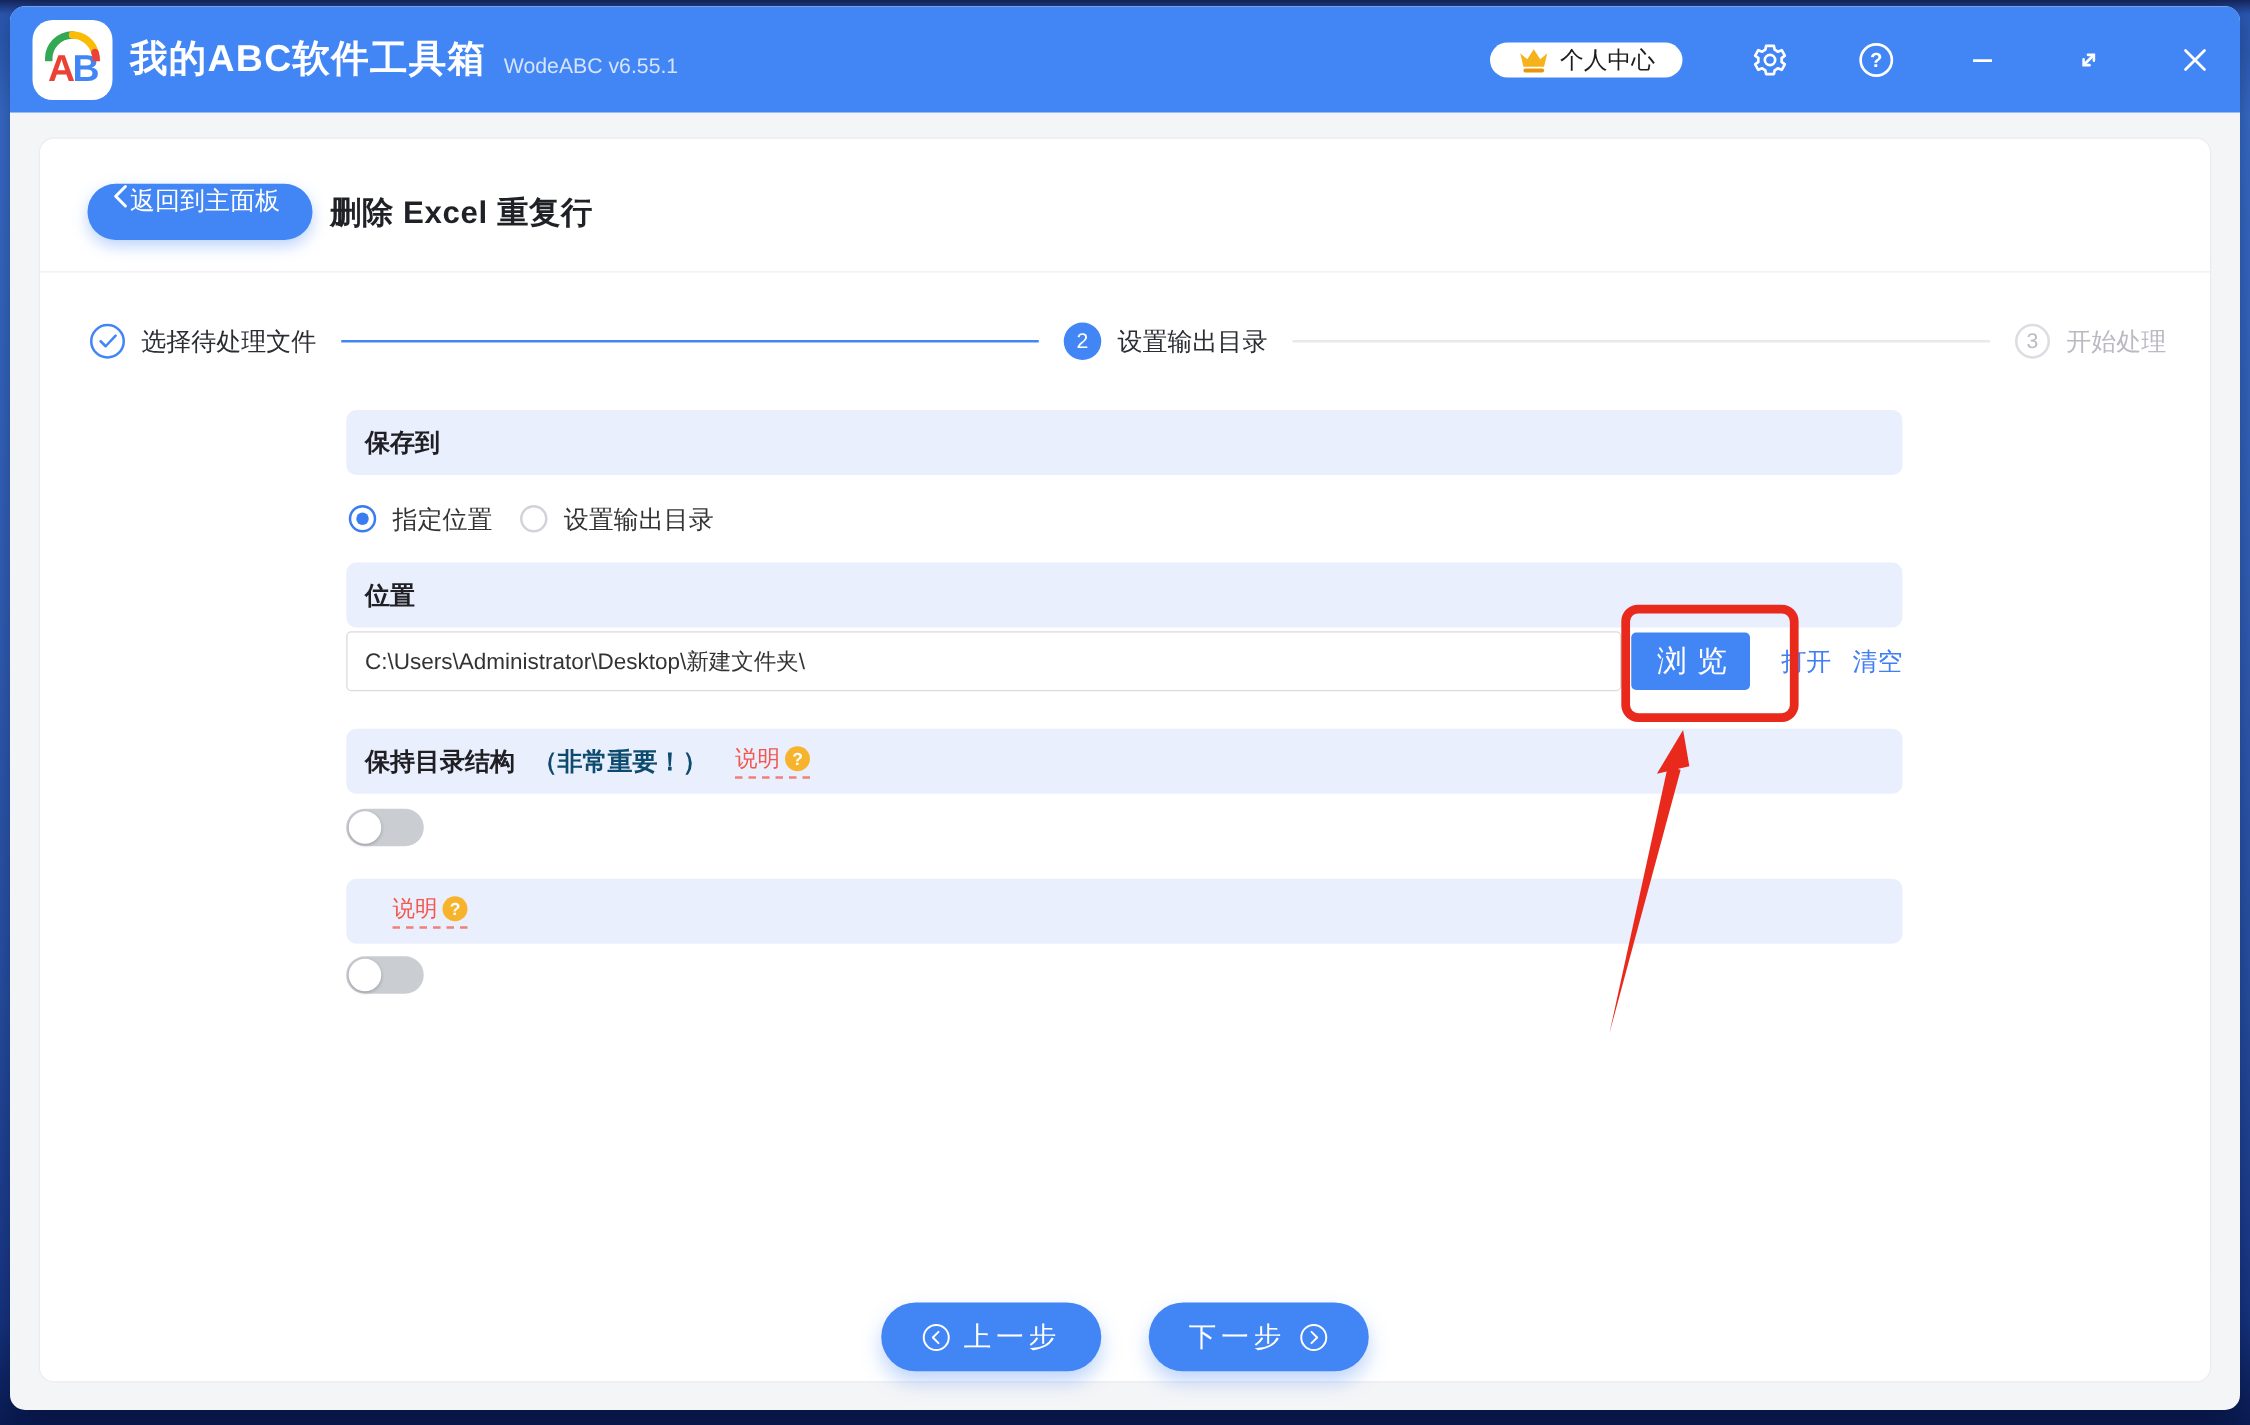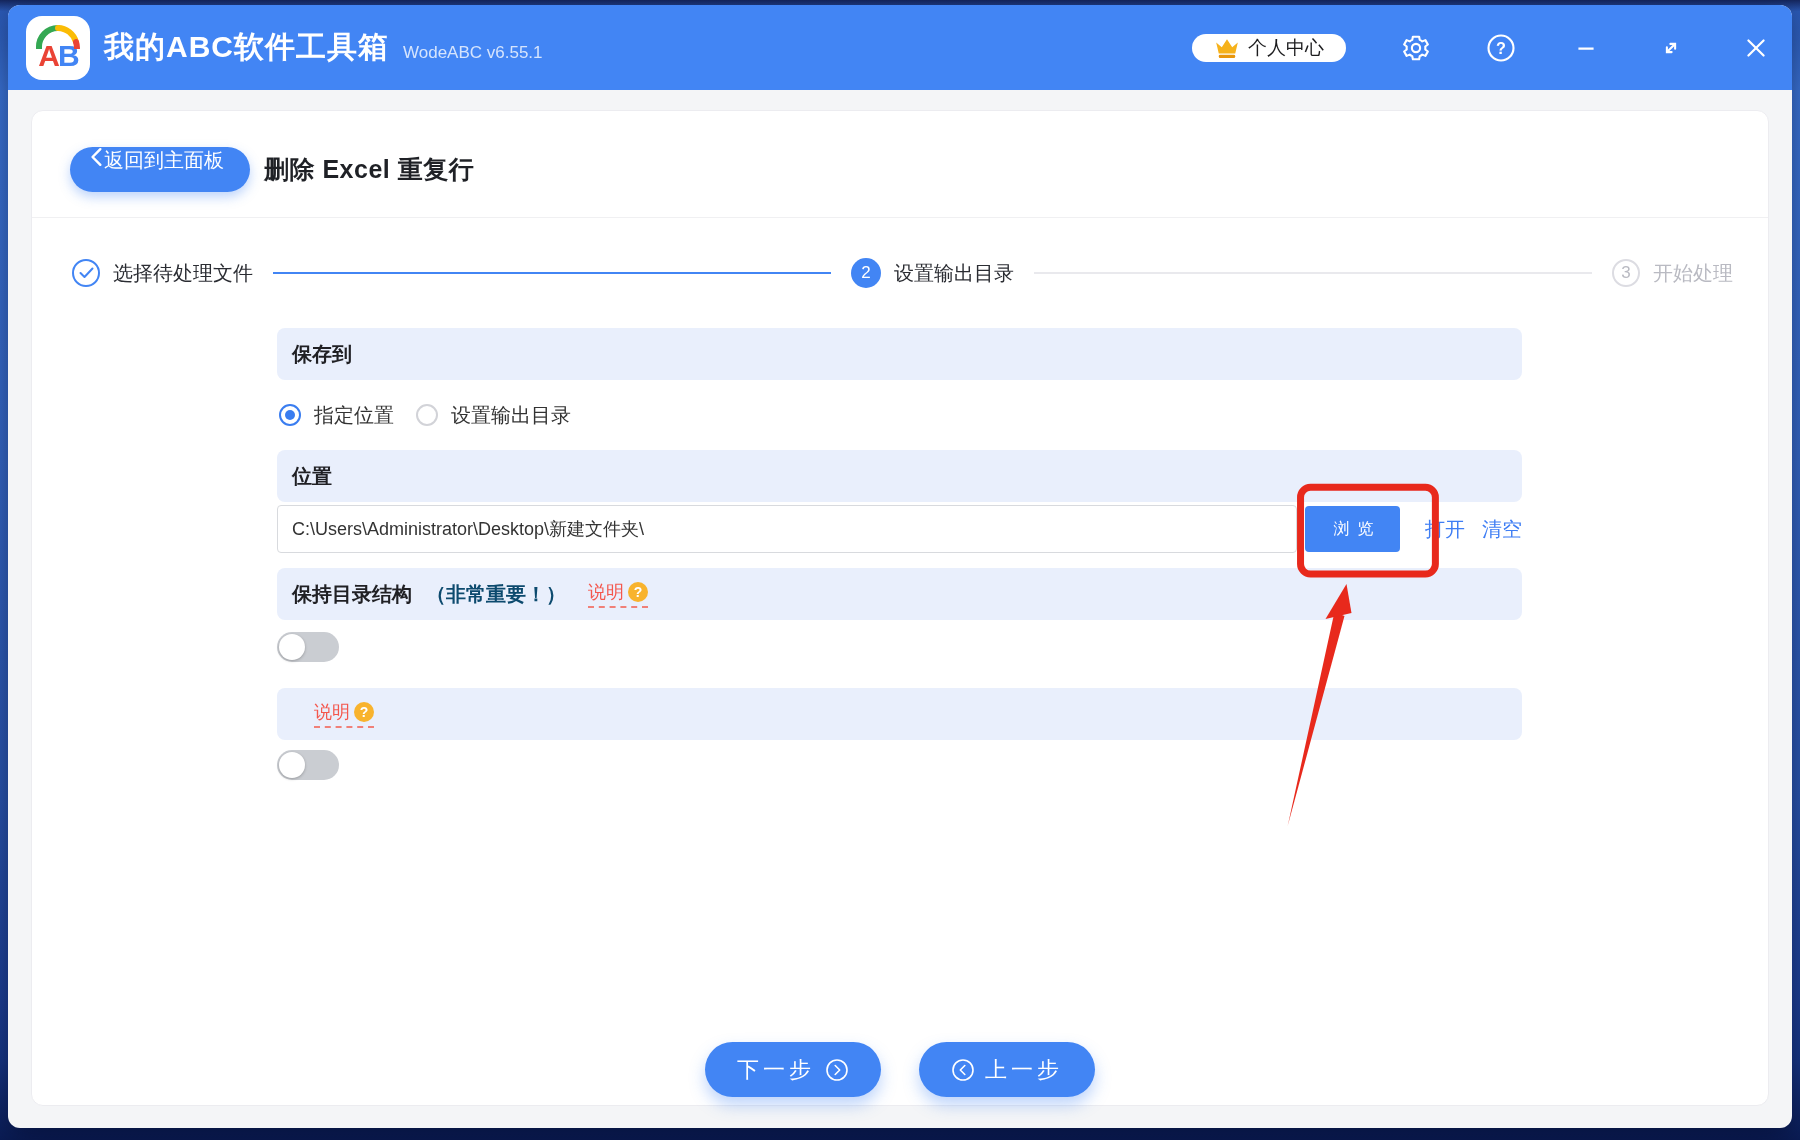--- a/index.html
+++ b/index.html
@@ -97,29 +97,29 @@
     justify-content:center;
   }
   .radio-row{ height:70px; display:flex; align-items:center; gap:22px; padding-left:2px;}
   .radio{ display:flex; align-items:center; gap:13px; font-size:20px; color:#333; cursor:pointer;}
   .rb{ width:22px; height:22px; border-radius:50%; border:2px solid #d2d3d8; background:#fff; position:relative; flex:0 0 auto;}
   .rb.selected{ border-color:#3a7df0; }
   .rb.selected::after{
     content:""; position:absolute; left:4px; top:4px; width:10px; height:10px;
     border-radius:50%; background:#3a7df0;
   }
-  .path-row{ margin-top:3px; display:flex; align-items:center; height:48px; margin-bottom:15px;}
+  .path-row{ margin-top:3px; display:flex; align-items:center; height:48px; margin-bottom:30px;}
   .path-input{
     flex:1; height:48px; border:1px solid #d8dade; border-radius:4px;
     font-size:18px; color:#333; padding:0 14px; font-family:inherit; background:#fff;
     outline:none;
   }
   .browse-btn{
     width:95px; height:46px; margin-left:8px; border:none; border-radius:4px;
-    background:#4285f4; color:#fff; font-size:16px; font-family:inherit;
+    background:#4285f4; color:#fff; font-size:24px; font-family:inherit;
     letter-spacing:8px; padding-left:10px; cursor:pointer; flex:0 0 auto;text-align:center;
   }
   .link{ font-size:20px; color:#3f7ef4; text-decoration:none; cursor:pointer; flex:0 0 auto;}
   .link.open{ margin-left:25px; }
   .link.clear{ margin-left:17px; }
   .toggle-row{ margin-top:12px; height:30px; margin-bottom:26px; }
   .toggle-row.last{ margin-top:10px; margin-bottom:0; }
   .toggle{
     width:62px; height:30px; border-radius:15px; background:#cacdd2;
     display:inline-block; position:relative; cursor:pointer;
@@ -278,33 +278,33 @@
           </div>
 
           <div class="toggle-row last">
             <span class="toggle"><span class="knob"></span></span>
           </div>
 
         </div>
 
         <div class="footer">
           <button class="nav-btn">
+            <svg width="24" height="24" viewBox="0 0 24 24" fill="none" stroke="#fff" stroke-width="1.6" stroke-linecap="round" stroke-linejoin="round">
+              <circle cx="12" cy="12" r="10"></circle>
+              <polyline points="13.8,7.5 9.3,12 13.8,16.5"></polyline>
+            </svg>
+            <span>上一步</span>
+          </button>
+          <button class="nav-btn">
             <span>下一步</span>
             <svg width="24" height="24" viewBox="0 0 24 24" fill="none" stroke="#fff" stroke-width="1.6" stroke-linecap="round" stroke-linejoin="round">
               <circle cx="12" cy="12" r="10"></circle>
               <polyline points="10.2,7.5 14.7,12 10.2,16.5"></polyline>
             </svg>
           </button>
-          <button class="nav-btn">
-            <svg width="24" height="24" viewBox="0 0 24 24" fill="none" stroke="#fff" stroke-width="1.6" stroke-linecap="round" stroke-linejoin="round">
-              <circle cx="12" cy="12" r="10"></circle>
-              <polyline points="13.8,7.5 9.3,12 13.8,16.5"></polyline>
-            </svg>
-            <span>上一步</span>
-          </button>
         </div>
 
         <svg class="annotation" viewBox="0 0 1738 996" preserveAspectRatio="none">
           <rect x="1270" y="377" width="135" height="87" rx="10" fill="none" stroke="#e8291c" stroke-width="7"></rect>
           <polygon points="1257,717 1304,502 1314,506" fill="#e8291c"></polygon>
           <polygon points="1316,474 1295,509 1321,503" fill="#e8291c"></polygon>
         </svg>
 
       </div>
     </div>

